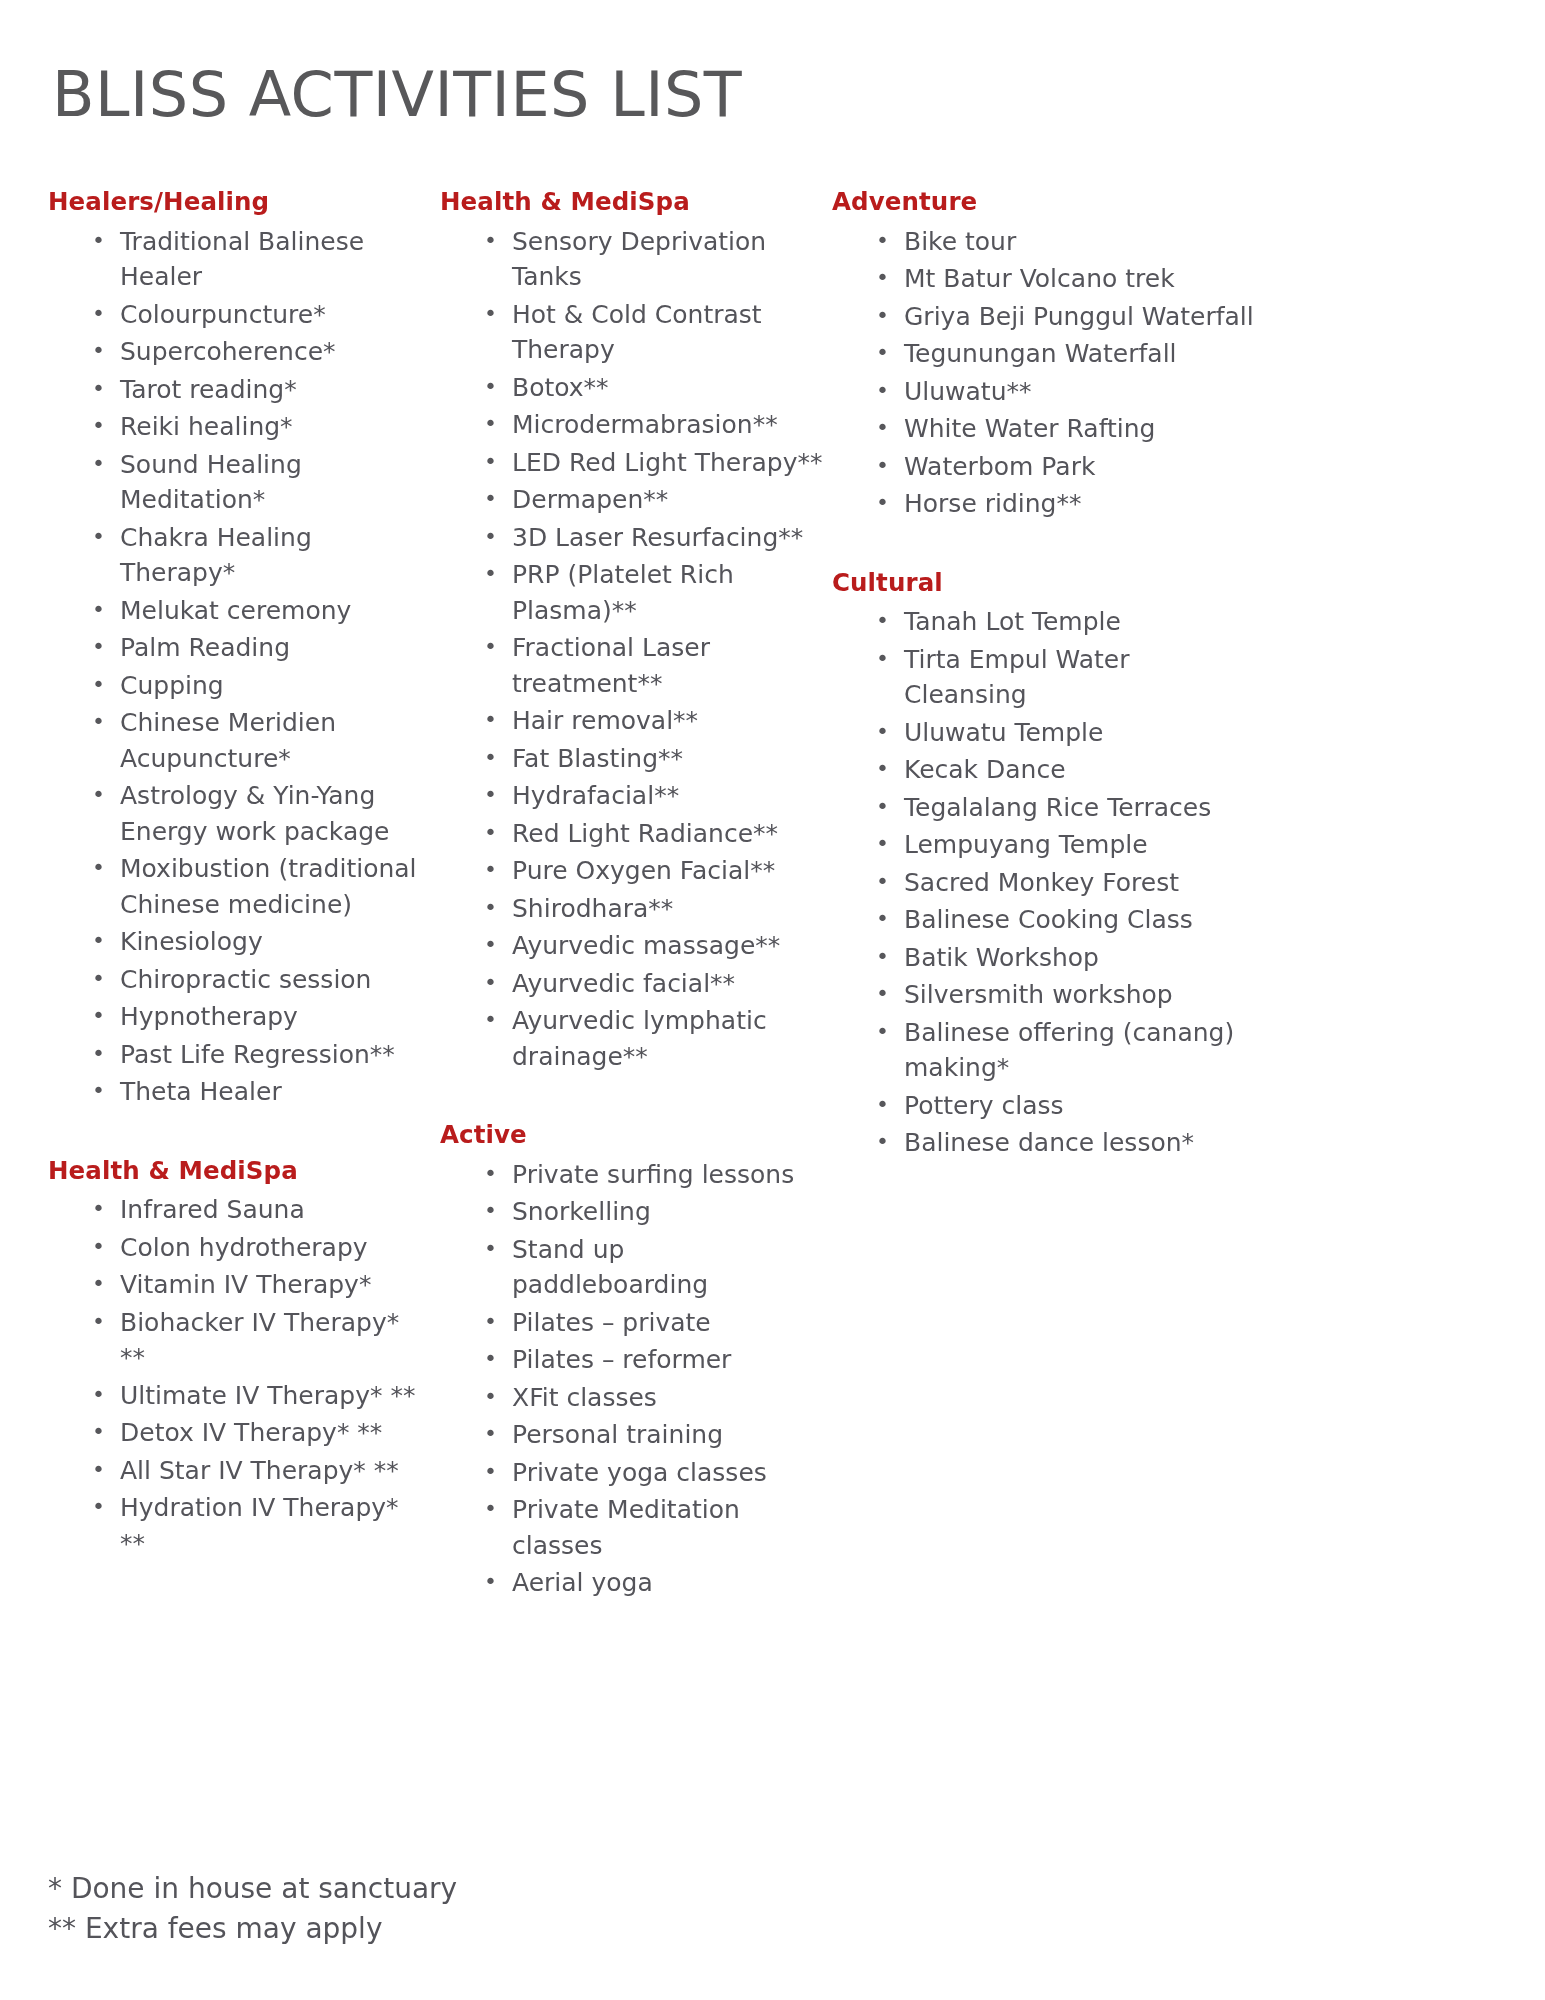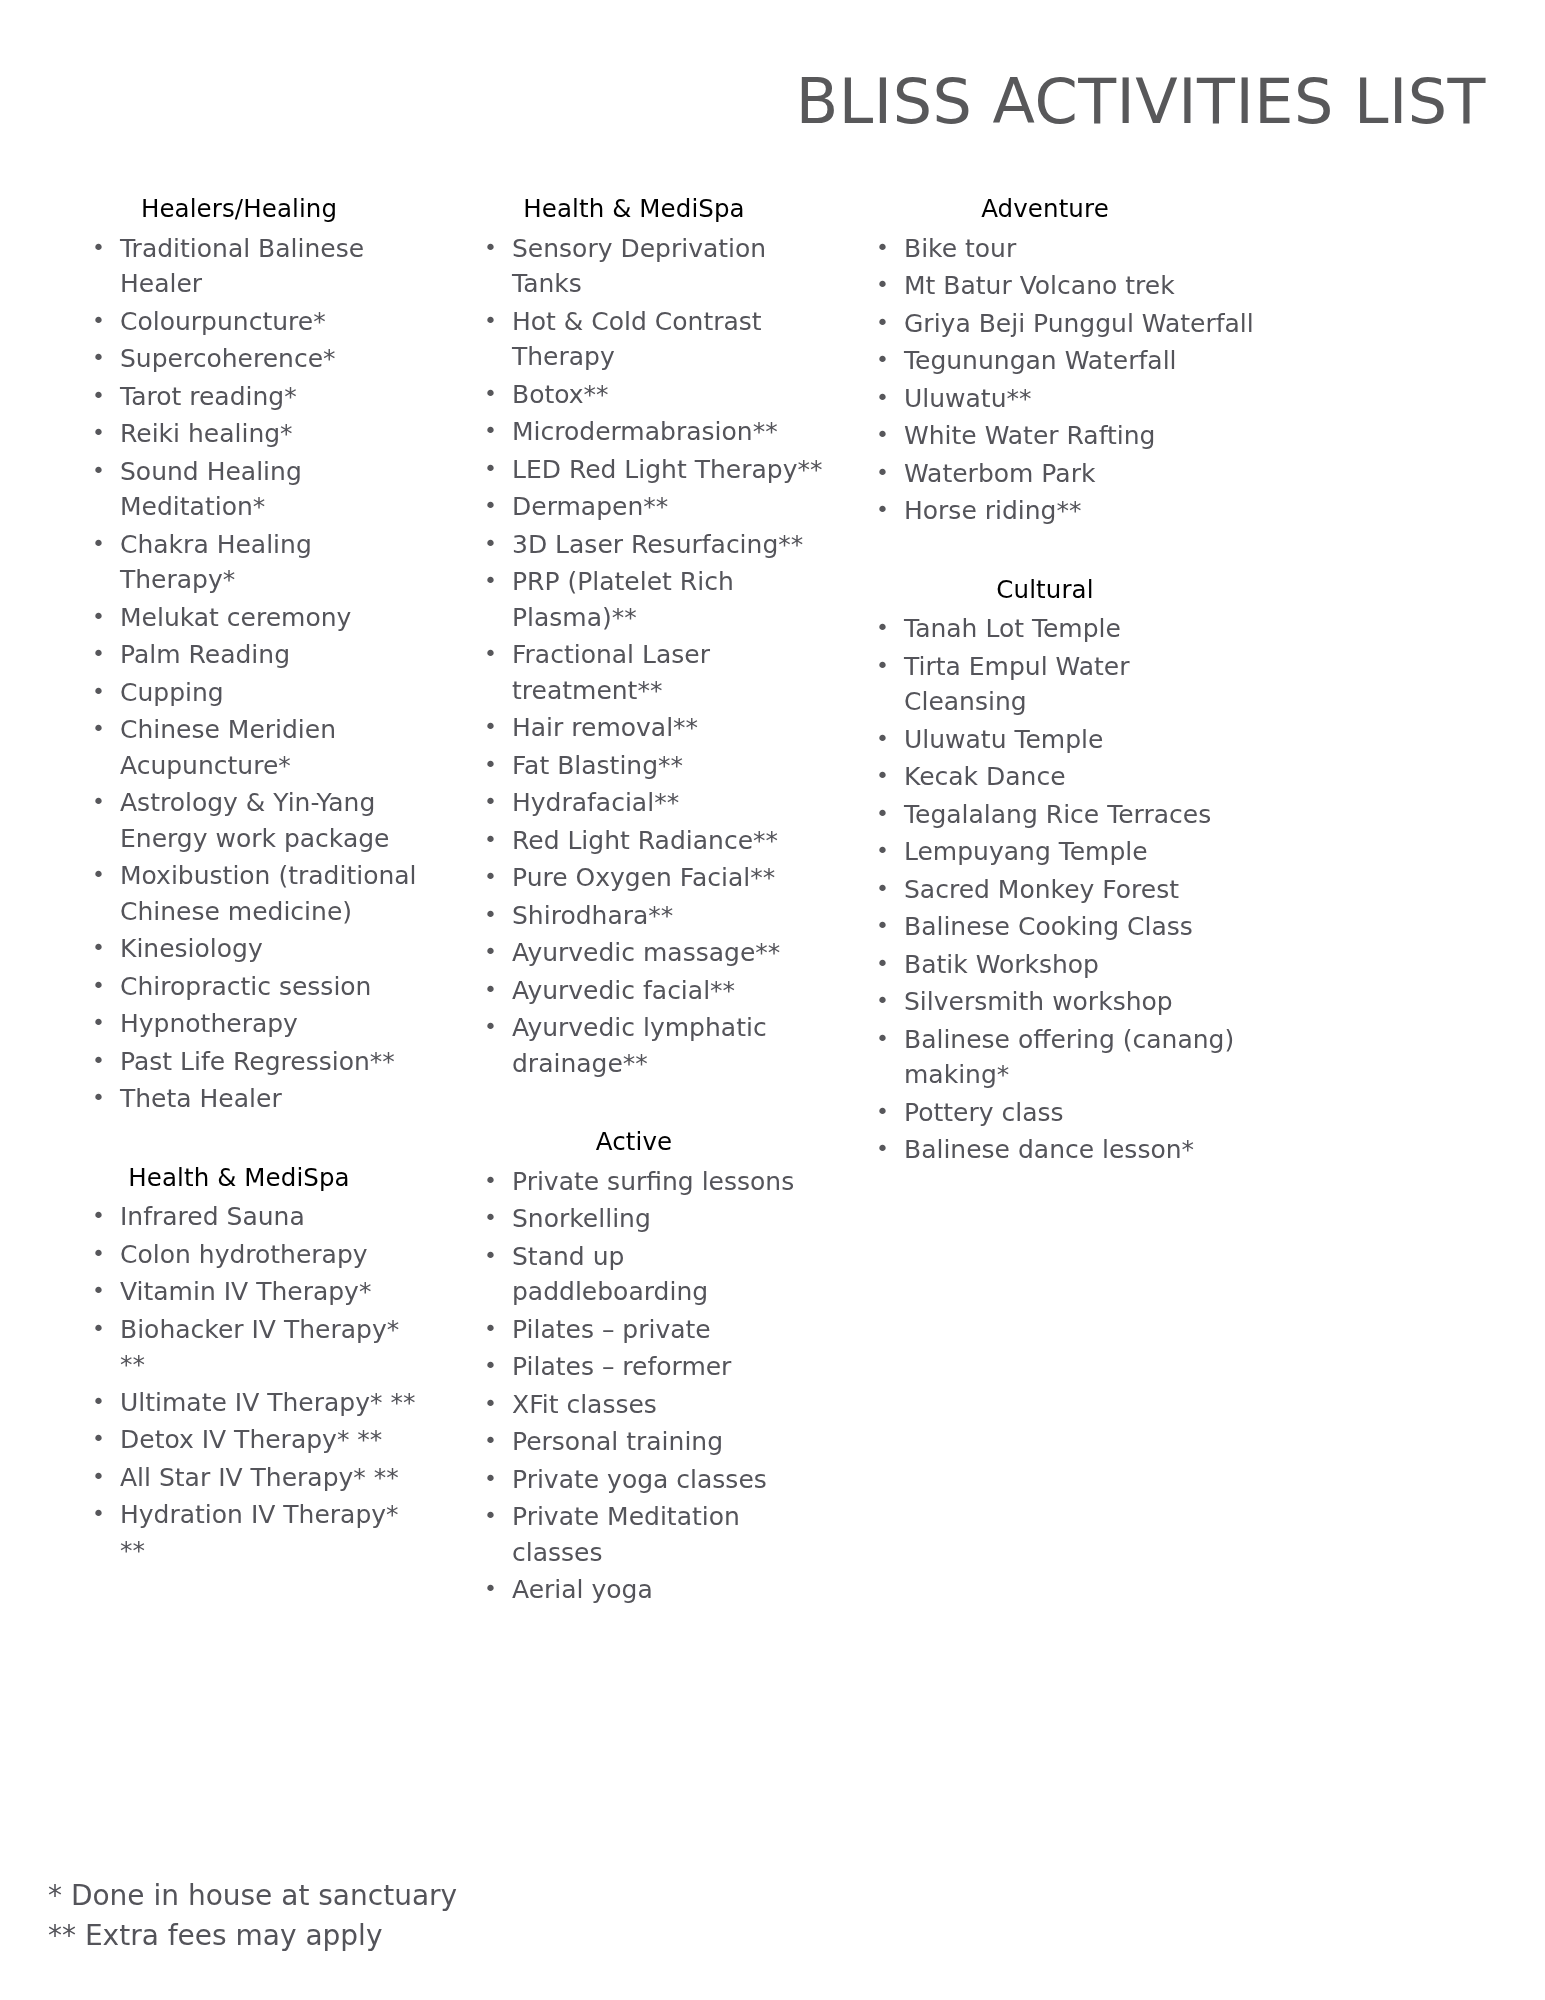--- a/index.html
+++ b/index.html
@@ -16,26 +16,26 @@
     overflow: hidden;
   }
   .page {
     width: 1545px;
     height: 2000px;
     box-sizing: border-box;
     padding: 0 48px;
     position: relative;
   }
   .doc-title {
-    text-align: right;
+    text-align: left;
     font-size: 62px;
     font-weight: 400;
     color: #58585a;
     letter-spacing: 0.5px;
-    margin: 11px;
+    margin: 4px;
     padding-top: 54px;
     padding-bottom: 10px;
     font-family: "DejaVu Sans", "Liberation Sans", sans-serif;
   }
   .columns {
     display: flex;
     align-items: flex-start;
     margin-top: 46px;
   }
   .column {
@@ -46,26 +46,25 @@
   .col-3 { width: 430px; padding-left: 4px; }
 
   .section {
     margin-bottom: 0;
   }
   .section + .section {
     margin-top: 46px;
   }
   .section-heading {
     font-size: 24.5px;
-    font-weight: normal;
-    color: #000000;
+    font-weight: bold;
+    color: #b91c1c;
     margin: 0 0 6px 0;
     line-height: 1.25;
     letter-spacing: 0.1px;
-    text-align: center;
   }
   ul.items {
     list-style: none;
     margin: 0;
     padding: 0 0 0 42px;
   }
   ul.items > li {
     position: relative;
     font-size: 25px;
     line-height: 1.42;

